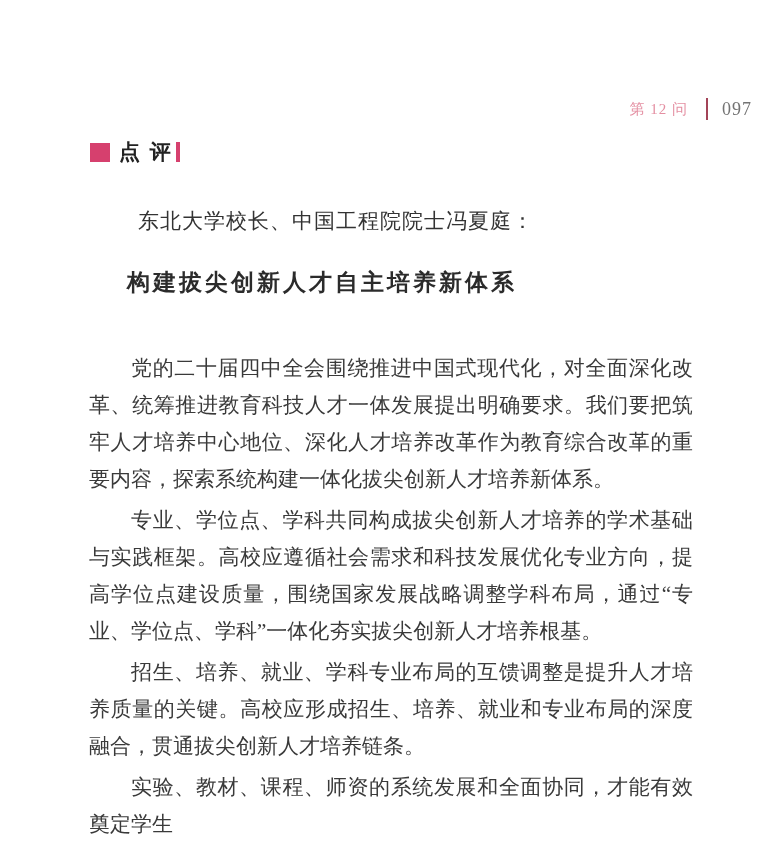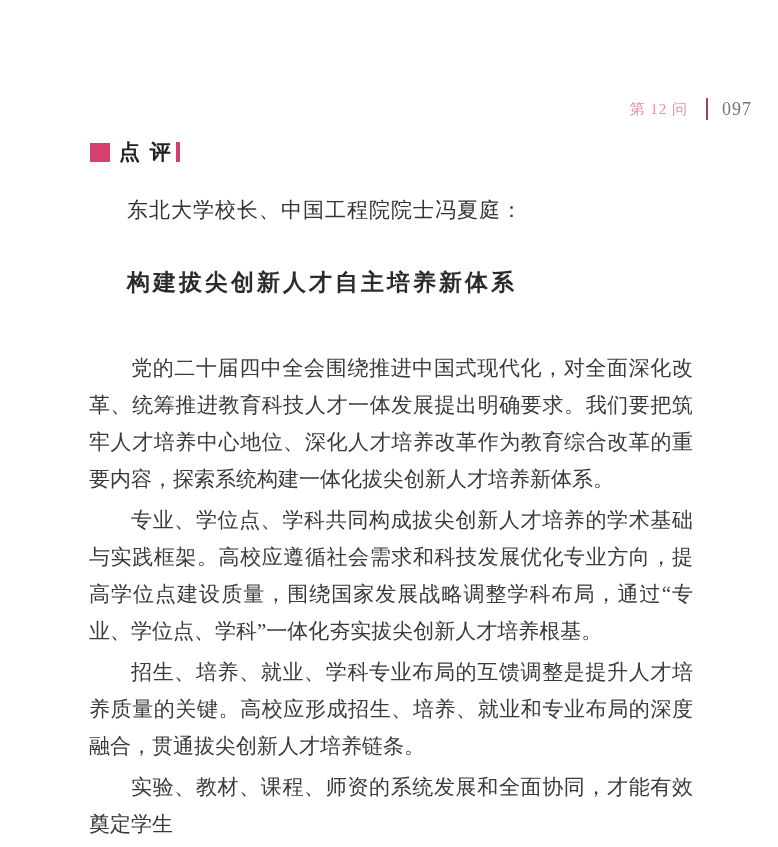--- a/index.html
+++ b/index.html
@@ -83,21 +83,21 @@
     background: #d6406e;
     margin-left: 3px;
   }
 
   
   .attribution {
     position: absolute;
     top: 196px;
     left: 85px;
     width: 612px;
-    margin: 0;
+    margin: 11px;
     font-size: 21px;
     color: #333333;
     text-indent: 2em;
     letter-spacing: 1px;
   }
 
   
   .article-title {
     position: absolute;
     top: 267px;

